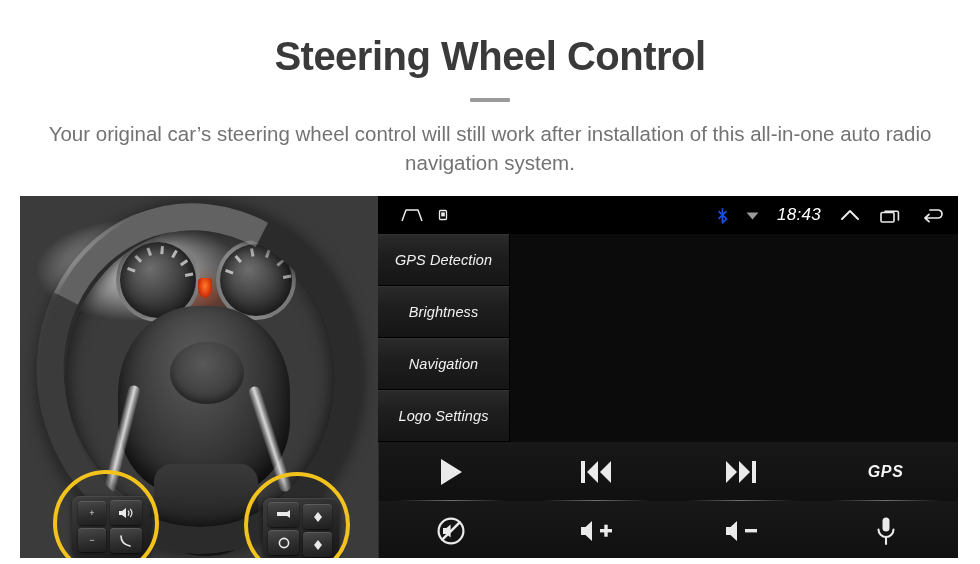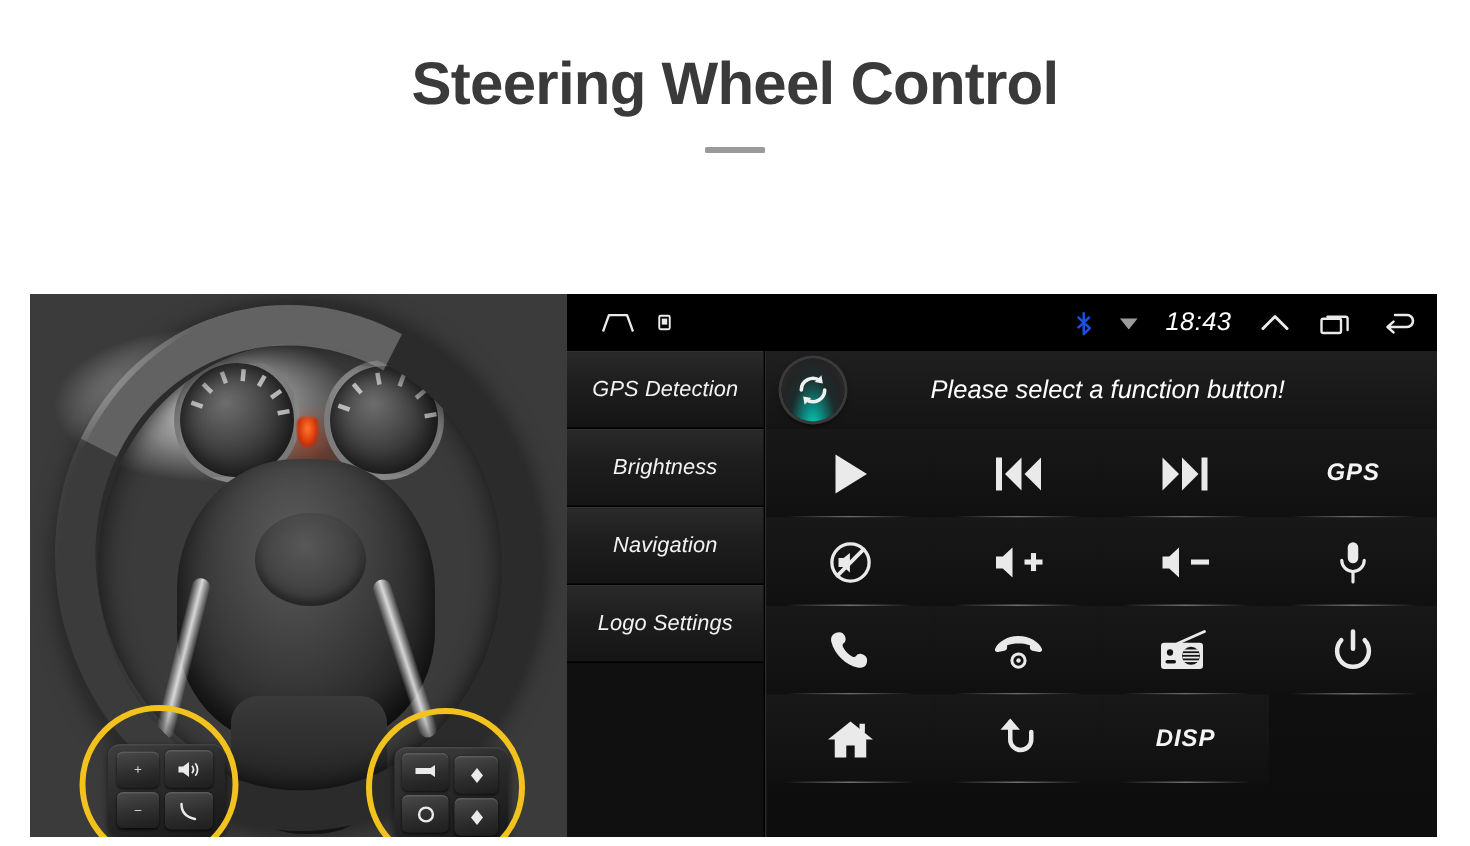--- a/index.html
+++ b/index.html
@@ -137,21 +137,21 @@
   }
   .statusbar {
     position: relative; height: 38px; background: #000;
     display: flex; align-items: center; padding: 0 12px 0 22px;
   }
   .sb-left { display:flex; align-items:center; gap: 14px; }
   .sb-right { margin-left:auto; display:flex; align-items:center; gap: 18px; }
   .sb-time { color:#fff; font-size: 17px; letter-spacing: .3px; }
   .ic { display:inline-flex; align-items:center; justify-content:center; }
 
-  .body-row { display: flex; height: 324px; }
+  .body-row { display: flex; height: 324px; flex-direction: column; }
 
   
   .sidebar {
     width: 132px; background: #101010; flex: none;
     border-right: 1px solid #000;
   }
   .menu-item {
     height: 52px; display:flex; align-items:center; justify-content:center;
     color:#f2f2f2; font-size: 14.5px; letter-spacing: .1px;
     background: linear-gradient(180deg,#2a2a2a 0%, #1e1e1e 40%, #151515 100%);
@@ -199,20 +199,21 @@
   .gs { stroke:#eaeaea; fill:none; }
 </style>
 </head>
 <body>
 
 <div class="page">
 
   <div class="header">
     <div class="title">Steering Wheel Control</div>
     <div class="rule"></div>
+    <div class="subtitle">Your original car’s steering wheel control will still work after installation of this all-in-one auto radio navigation system.</div>
   </div>
 
   <div class="content">
 
     <div class="photo">
       <div class="photo-bg"></div>
       <div class="warn-glow"></div>
 
       <div class="gauge g1">
         <span class="gauge-tick" style="transform:rotate(-70deg)"></span>
@@ -343,31 +344,20 @@
           <div class="menu-item">
             <span>Navigation</span>
           </div>
           <div class="menu-item">
             <span>Logo Settings</span>
           </div>
         </div>
 
         <div class="panel">
 
-          <div class="panel-head">
-            <div class="sync-btn">
-              <svg width="26" height="26" viewBox="0 0 26 26">
-                <path fill="none" stroke="#f0f0f0" stroke-width="2.4" stroke-linecap="round" d="M5.2 13a7.8 7.8 0 0112.3-6.3"></path>
-                <path fill="#f0f0f0" d="M18.6 3.2 L19.6 8.6 L14.2 7.6 Z"></path>
-                <path fill="none" stroke="#f0f0f0" stroke-width="2.4" stroke-linecap="round" d="M20.8 13a7.8 7.8 0 01-12.3 6.3"></path>
-                <path fill="#f0f0f0" d="M7.4 22.8 L6.4 17.4 L11.8 18.4 Z"></path>
-              </svg>
-            </div>
-            <div class="panel-prompt">Please select a function button!</div>
-          </div>
 
           <div class="grid">
 
             <div class="cell">
               <span class="ic">
                 <svg width="28" height="30" viewBox="0 0 28 30">
                     <path class="gl" d="M4 2 L25 15 L4 28 Z"></path>
                   </svg>
               </span>
             </div>

